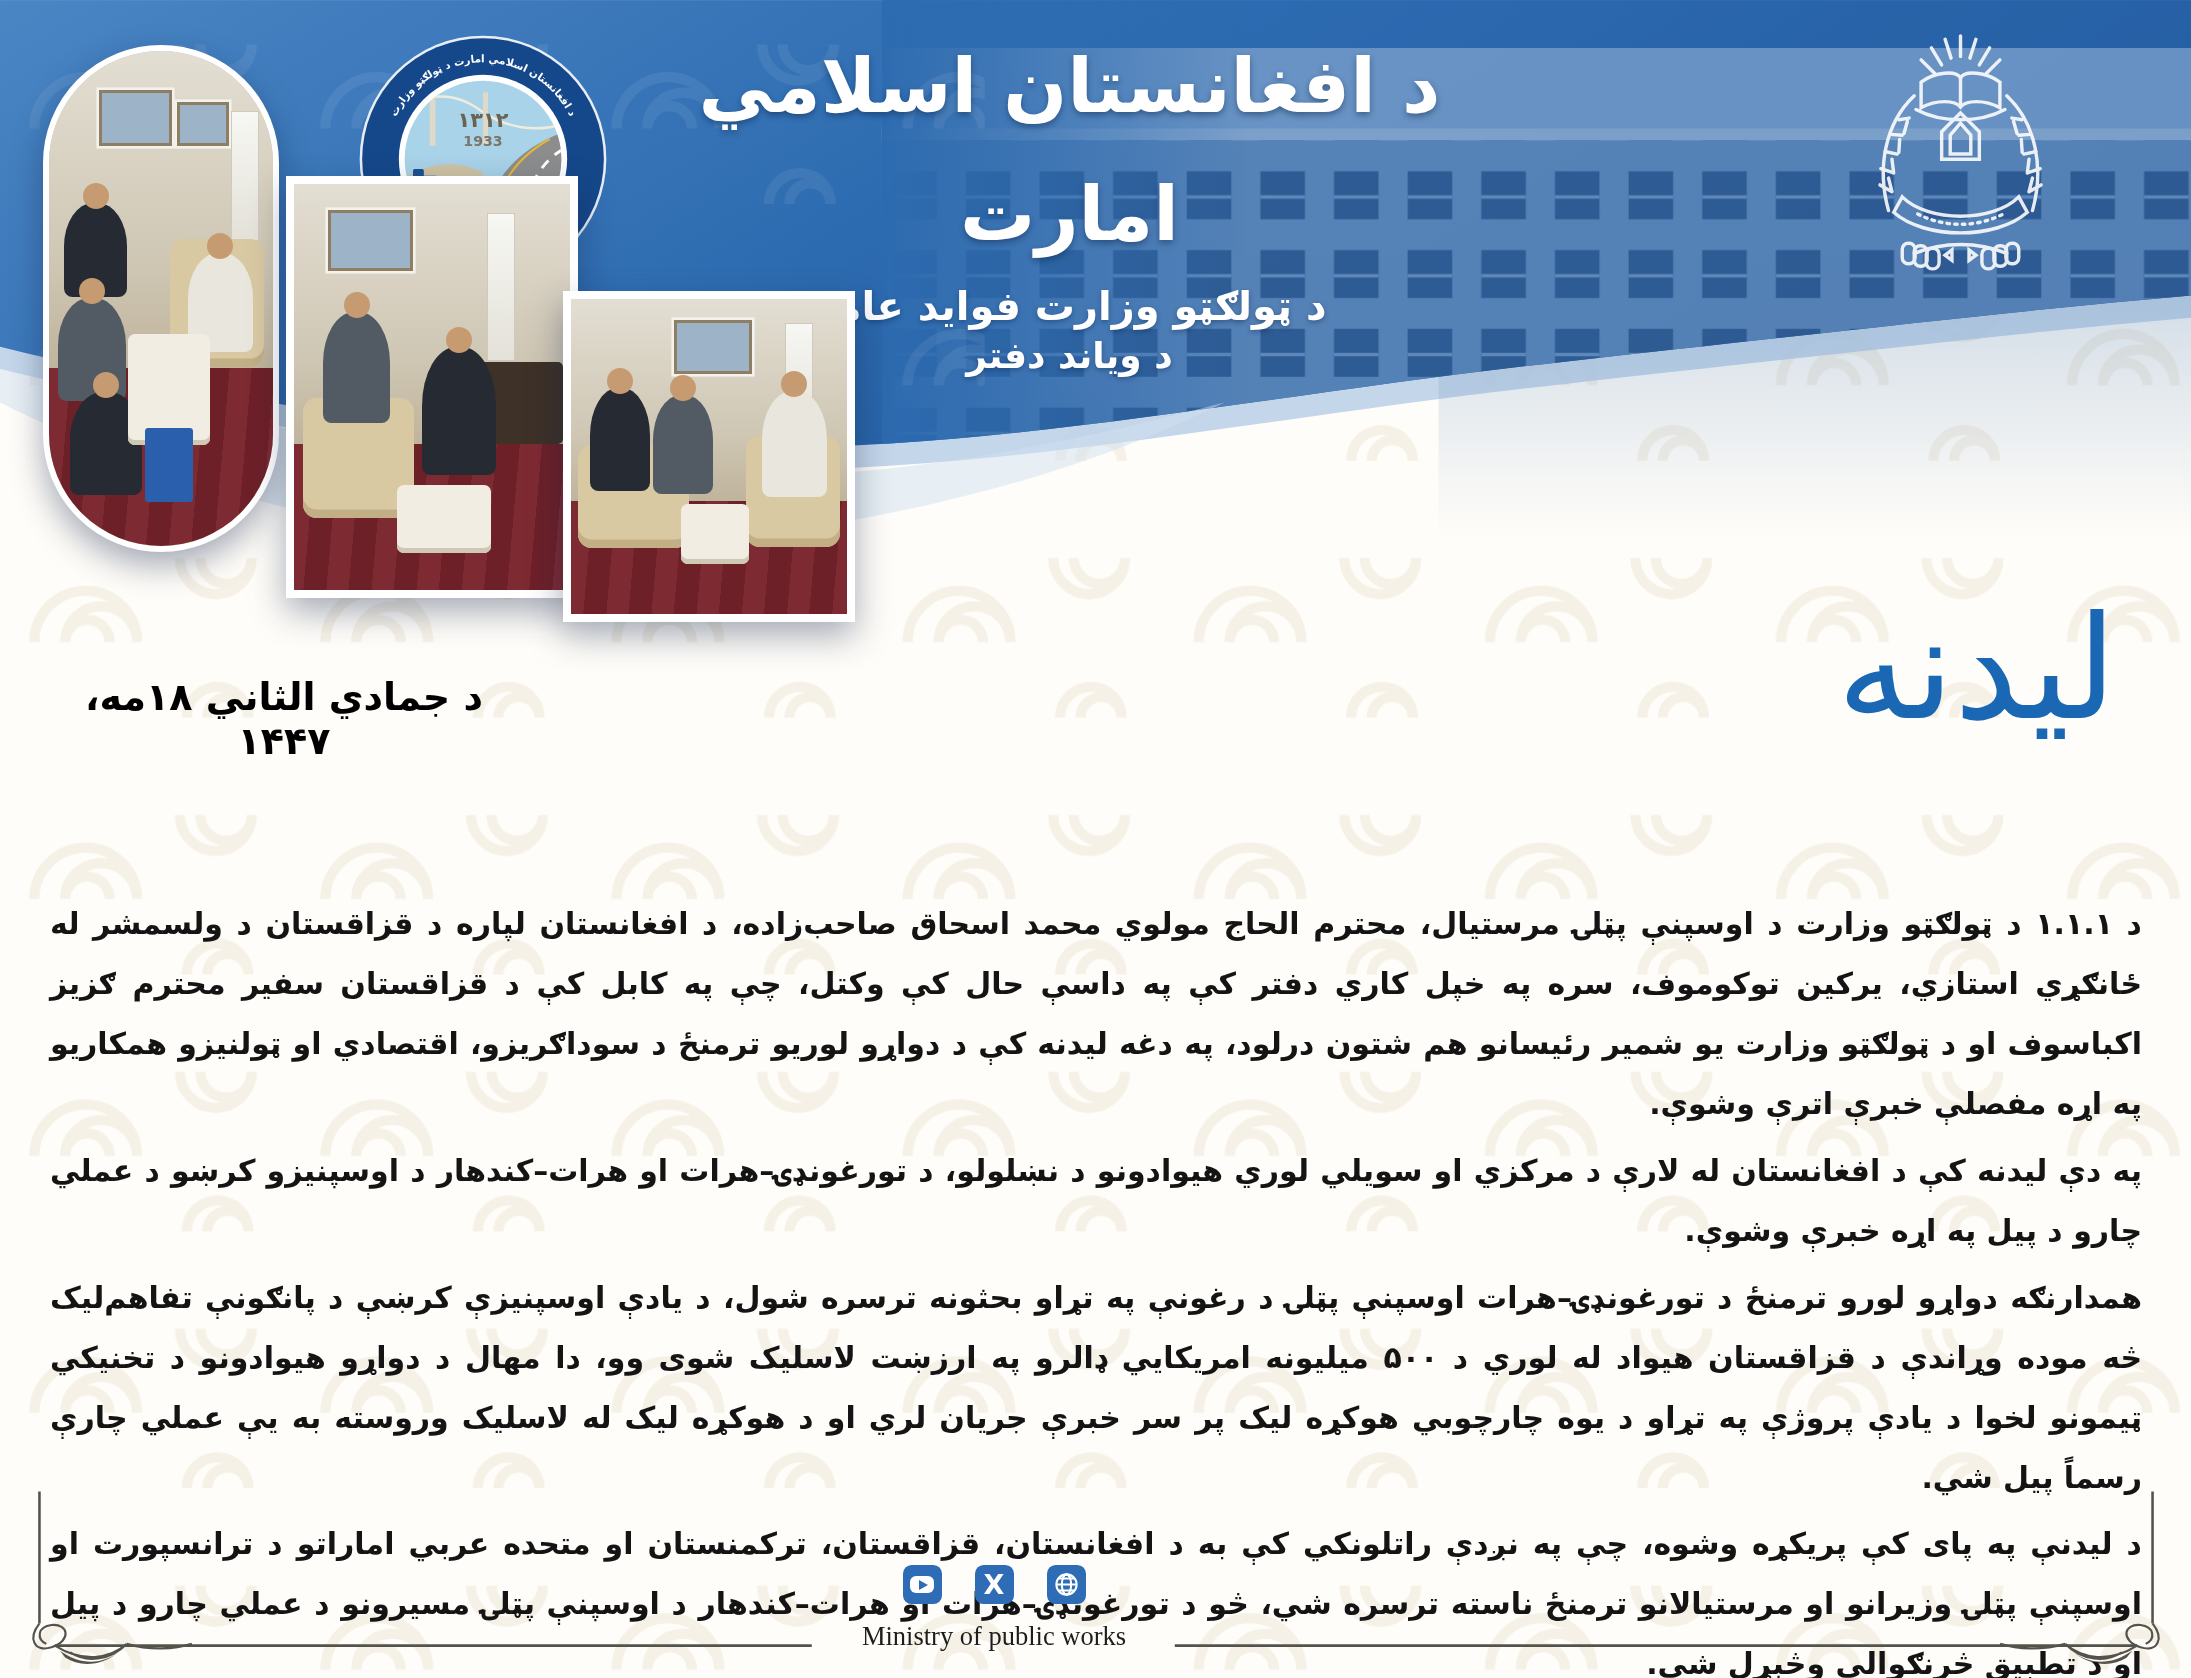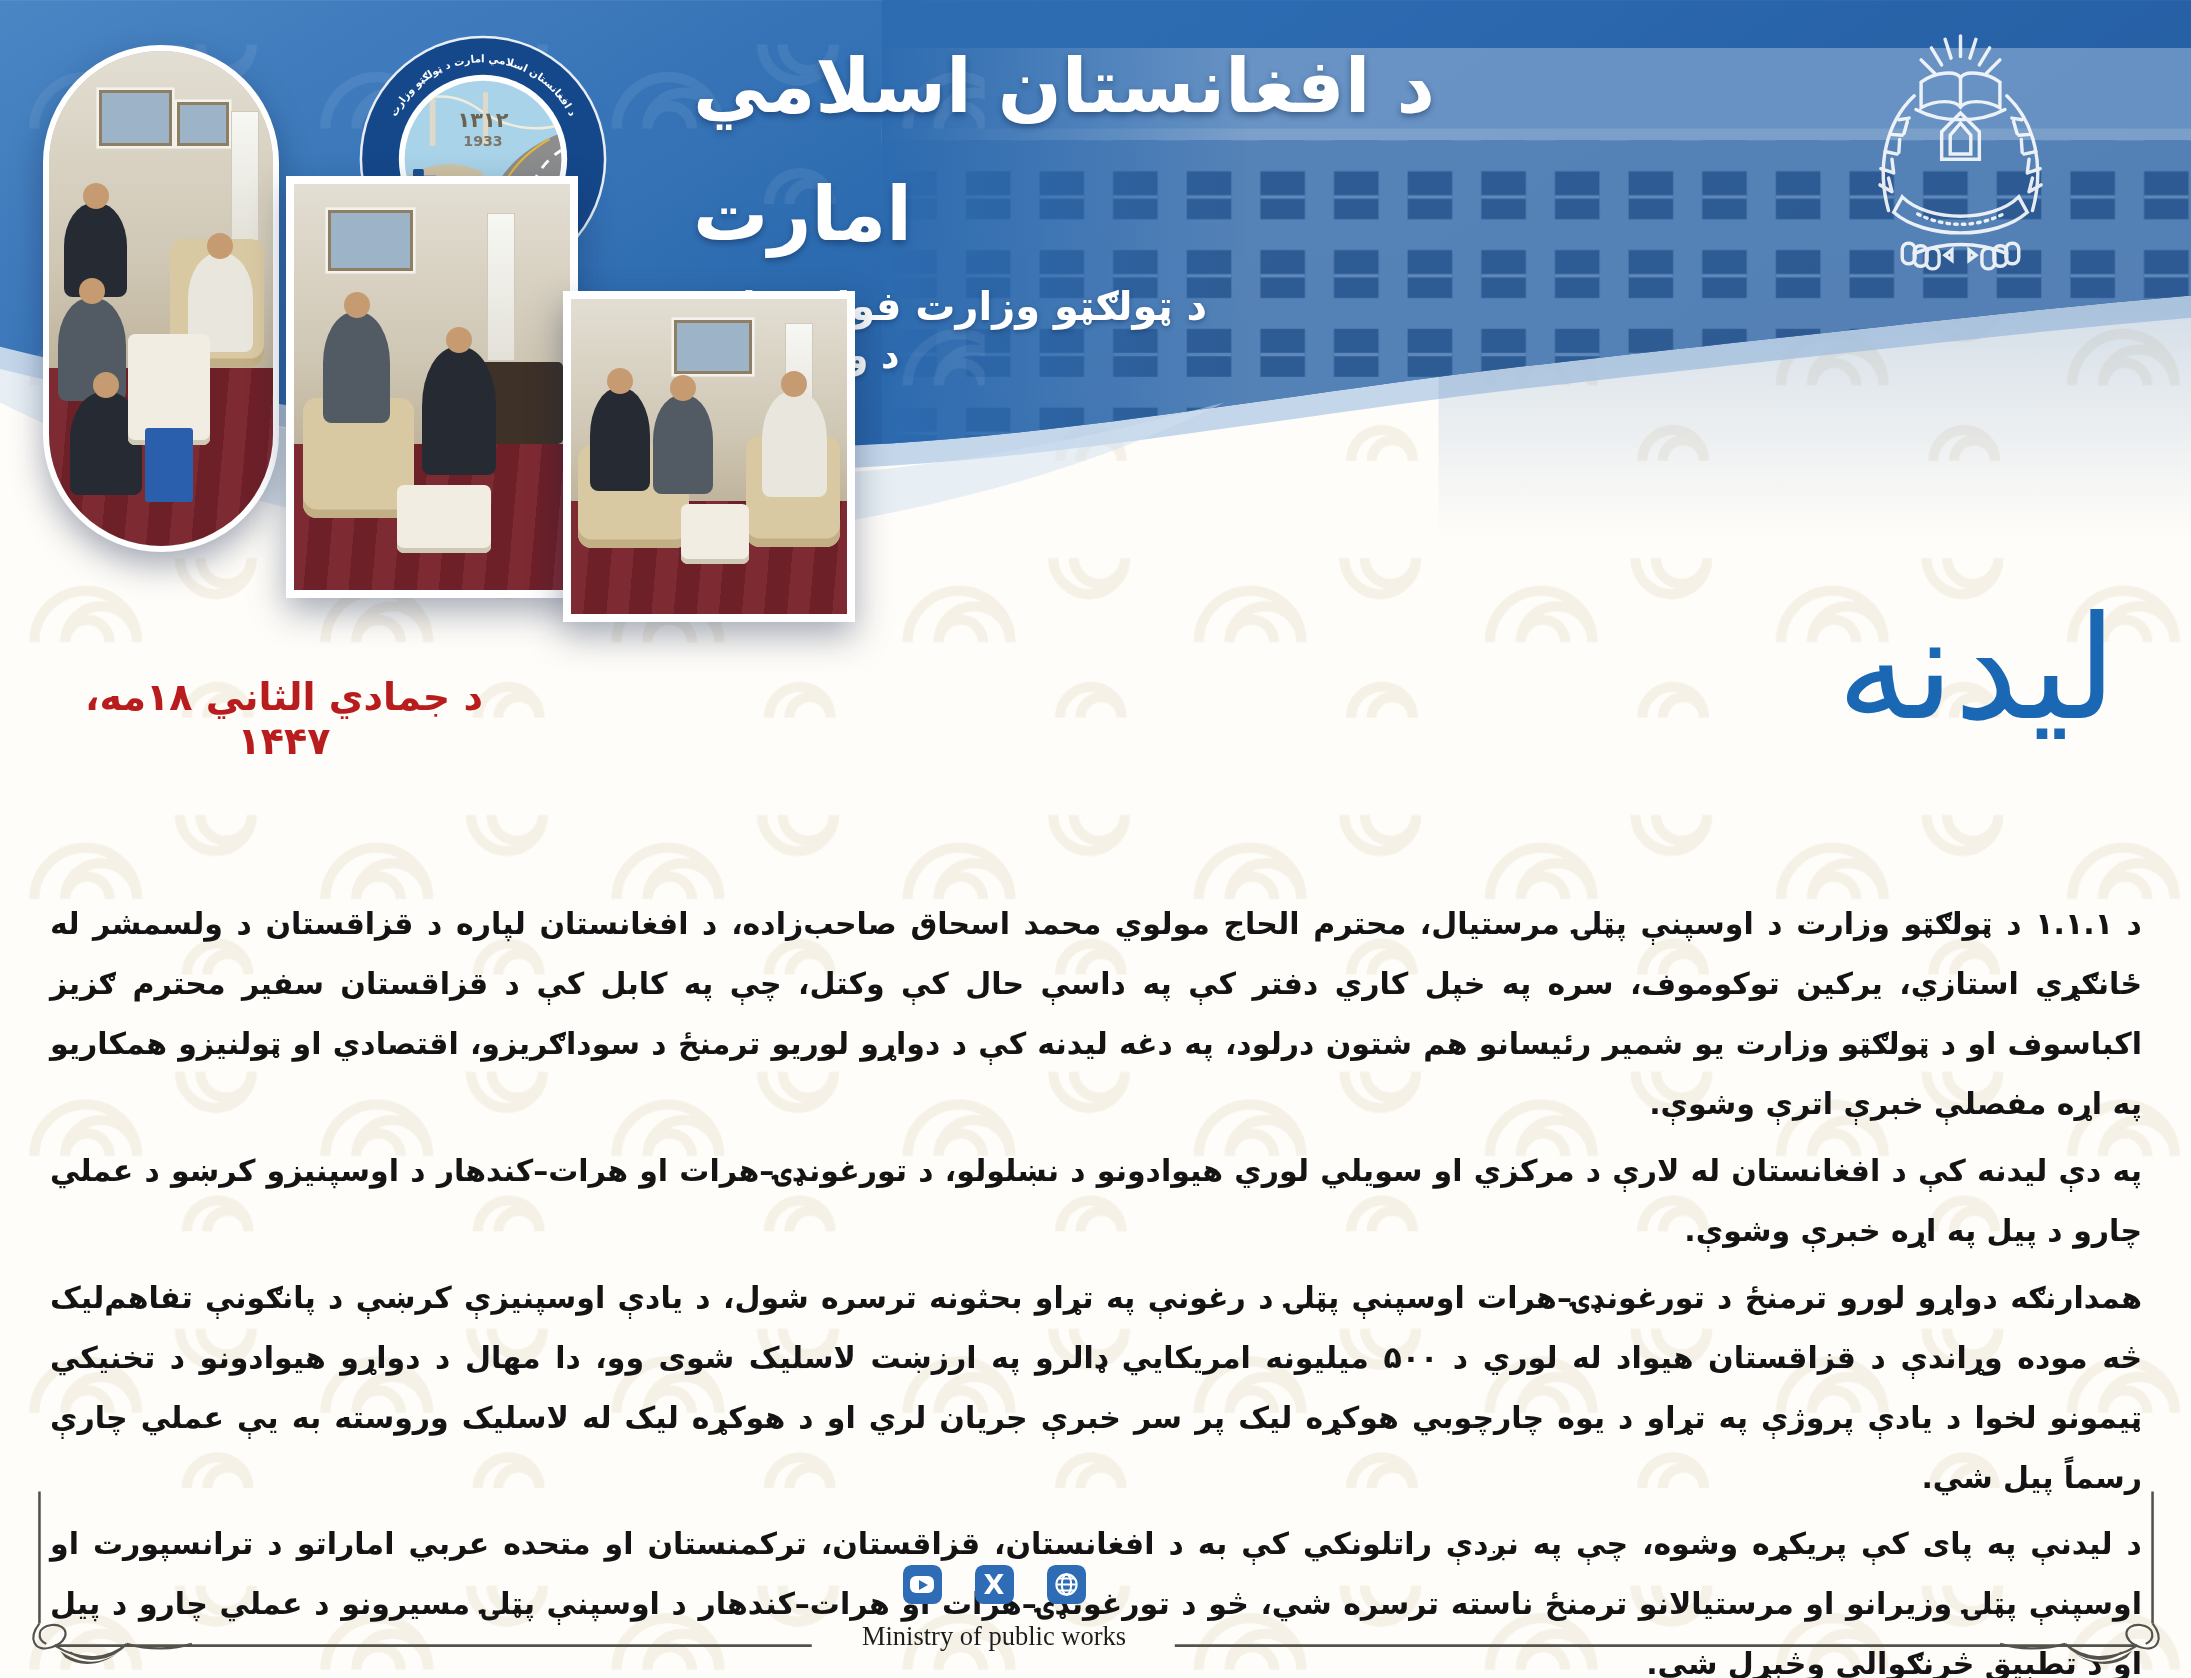--- a/index.html
+++ b/index.html
@@ -4,21 +4,21 @@
 <style>
   html,body{margin:0;padding:0;background:#ffffff;}
   .page{position:relative;width:2192px;height:1679px;overflow:hidden;background:#fffdf9;
         font-family:"DejaVu Sans",sans-serif;}
   
   .bg-ornament{position:absolute;inset:0;z-index:0;}
   
   .header-svg{position:absolute;left:0;top:0;z-index:1;}
   .logo-wrap{position:absolute;left:358px;top:34px;width:250px;height:250px;z-index:3;}
   .emblem-wrap{position:absolute;left:1815px;top:29px;width:291px;height:257px;z-index:3;opacity:.95;}
-  .header-titles{position:absolute;left:693px;top:22px;width:753px;z-index:3;text-align:left;color:#ffffff;}
+  .header-titles{position:absolute;left:693px;top:22px;width:753px;z-index:3;text-align:center;color:#ffffff;}
   .emirate-title{font-size:75px;font-weight:bold;line-height:128px;
         text-shadow:0 2.6px 6.8px rgba(10,35,70,.45);letter-spacing:0.9px;}
   .ministry-title{font-size:40px;font-weight:bold;margin-top:5.1px;text-shadow:0 1.7px 5.1px rgba(10,35,70,.4);}
   .office-title{font-size:36px;font-weight:bold;margin-top:6px;text-shadow:0 1.7px 5.1px rgba(10,35,70,.4);}
   
   .photo{position:absolute;background:#c7bfae;border:8.6px solid #ffffff;overflow:hidden;z-index:4;
          box-shadow:0 13.7px 33px rgba(15,35,70,.38);}
   .photo-oval{left:43px;top:45px;width:224px;height:495px;border-radius:120px;border-width:6px;}
   .photo-a{left:286px;top:176px;width:276px;height:406px;}
   .photo-b{left:563px;top:291px;width:276px;height:315px;}
@@ -32,21 +32,21 @@
   .p-desk{position:absolute;background:#3d3128;border-radius:5.1px;}
   .p-table{position:absolute;background:#f1ede2;border-radius:6.8px;box-shadow:inset 0 -5.1px 0 #cfc8b4;}
   .p-box{position:absolute;background:#2a5fae;border-radius:3.4px;}
   .p-person{position:absolute;border-radius:46% 46% 8.6px 8.6px;background:#262b33;}
   .p-person.grey{background:#525a64;}
   .p-person.cream{background:#e9e6dd;}
   .p-head{position:absolute;top:-20.5px;left:50%;transform:translateX(-50%);
           width:26px;height:26px;border-radius:50%;background:#c79b72;}
   
   .date-line{position:absolute;left:70px;top:675px;width:428px;z-index:5;text-align:center;
-        direction:rtl;font-size:38px;font-weight:bold;color:#b91c1c;}
+        direction:rtl;font-size:38px;font-weight:bold;color:#000000;}
   .article-title{position:absolute;right:75px;top:589px;z-index:5;direction:rtl;
         font-size:144px;font-weight:normal;color:#1a68b4;line-height:1.1;}
   .article-subtitle{position:absolute;left:0;right:0;top:800px;z-index:5;text-align:center;direction:rtl;
         font-size:37px;font-weight:bold;color:#1a68b4;}
   
   .article-body{position:absolute;left:50px;right:50px;top:894px;z-index:5;direction:rtl;
         font-size:30px;font-weight:bold;color:#141414;line-height:60px;
         text-align:justify;text-align-last:right;}
   .article-body p{margin:0 0 6.8px 0;}
   

